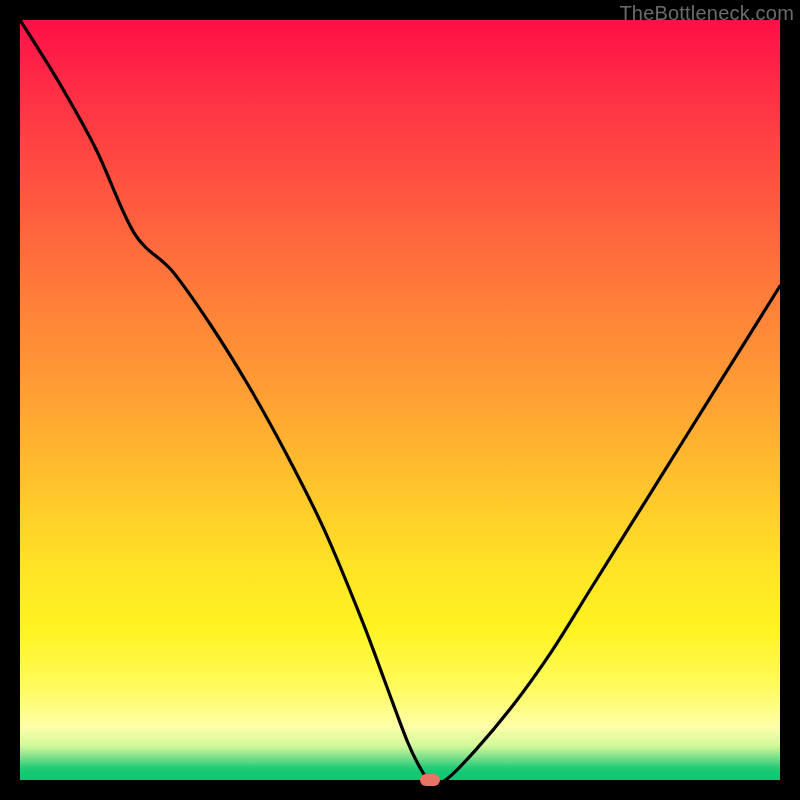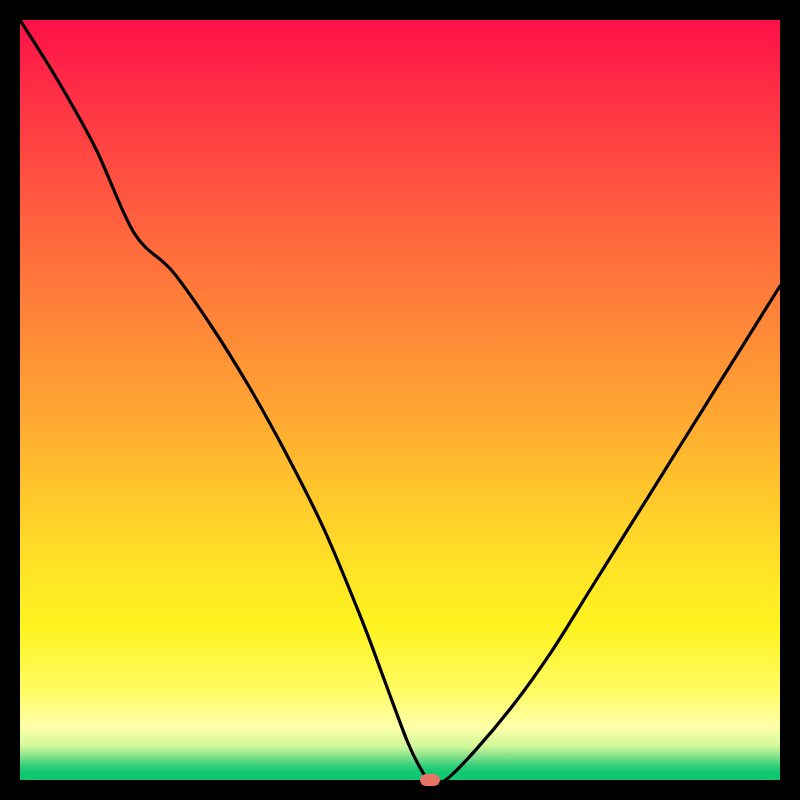--- a/index.html
+++ b/index.html
@@ -76,13 +76,14 @@
   <div class="plot">
 
     <svg class="curve" viewBox="0 0 760 760" preserveAspectRatio="none">
 
       <path id="curve-path" fill="none" stroke="#000000" stroke-width="3.2" stroke-linecap="round" stroke-linejoin="round" d="M 0.0 0.0 C 6.3 10.1, 25.3 39.3, 38.0 60.8 C 50.7 82.3, 63.3 103.9, 76.0 129.2 C 88.7 154.5, 101.3 192.5, 114.0 212.8 C 126.7 233.1, 139.3 235.6, 152.0 250.8 C 164.7 266.0, 177.3 285.0, 190.0 304.0 C 202.7 323.0, 215.3 343.3, 228.0 364.8 C 240.7 386.3, 253.3 409.1, 266.0 433.2 C 278.7 457.3, 291.3 481.3, 304.0 509.2 C 316.7 537.1, 331.9 575.1, 342.0 600.4 C 352.1 625.7, 357.2 640.9, 364.8 661.2 C 372.4 681.5, 381.3 706.8, 387.6 722.0 C 393.9 737.2, 399.0 746.1, 402.8 752.4 C 406.6 758.7, 406.6 758.7, 410.4 760.0 C 414.2 761.3, 418.0 765.1, 425.6 760.0 C 433.2 754.9, 444.6 742.3, 456.0 729.6 C 467.4 716.9, 481.3 700.5, 494.0 684.0 C 506.7 667.5, 519.3 649.8, 532.0 630.8 C 544.7 611.8, 557.3 590.3, 570.0 570.0 C 582.7 549.7, 595.3 529.5, 608.0 509.2 C 620.7 488.9, 633.3 468.7, 646.0 448.4 C 658.7 428.1, 671.3 407.9, 684.0 387.6 C 696.7 367.3, 709.3 347.1, 722.0 326.8 C 734.7 306.5, 753.7 276.1, 760.0 266.0"></path>
     </svg>
 
     <div id="min-marker" class="minpoint" style="left: 410.4px; top: 760px; background: rgb(231, 116, 100);"></div>
   </div>
 
+  <div class="watermark">TheBottleneck.com</div>
 </div>
 
 </body></html>

